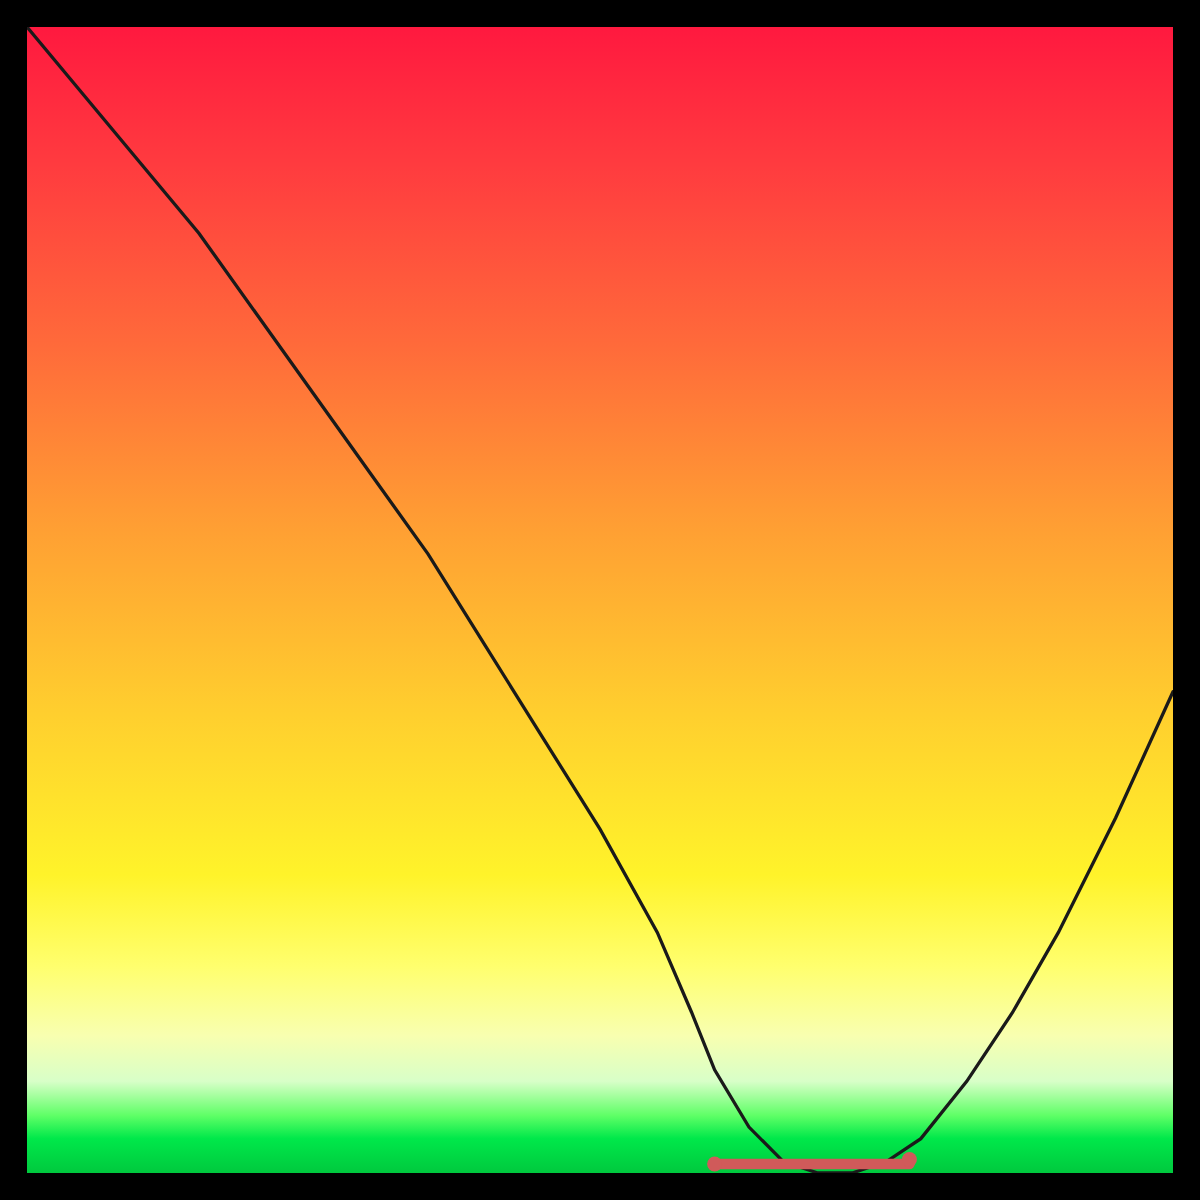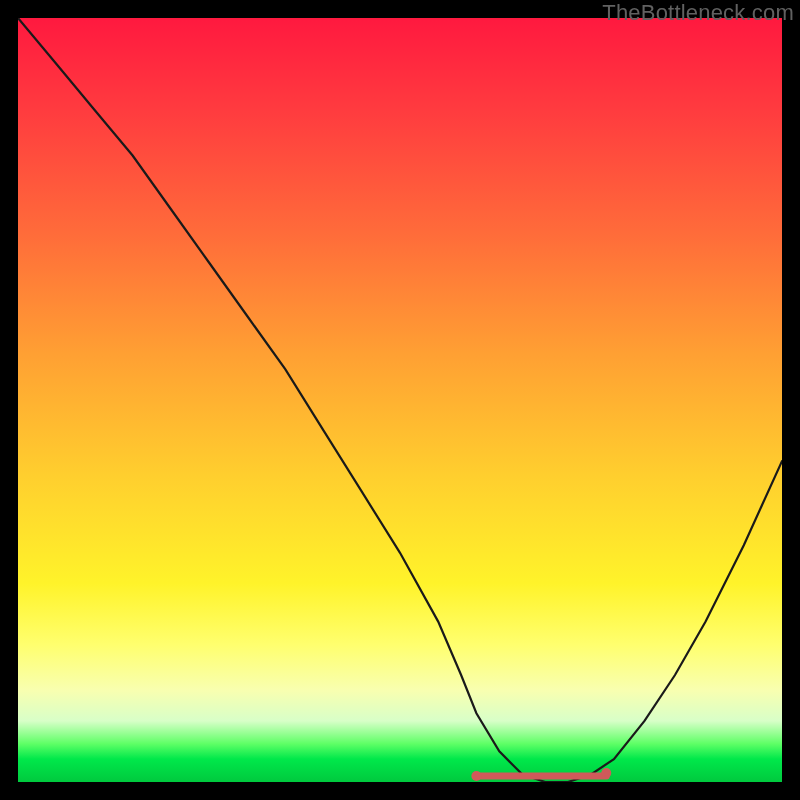--- a/index.html
+++ b/index.html
@@ -77,14 +77,13 @@
 
 <div class="stage">
   <div class="plot">
     <svg class="curve-svg" viewBox="0 0 764 764">
       <path id="curvePath" class="curve-path" d="M0.0 0.0 L38.2 45.8 L76.4 91.7 L114.6 137.5 L152.8 191.0 L191.0 244.5 L229.2 298.0 L267.4 351.4 L305.6 412.6 L343.8 473.7 L382.0 534.8 L420.2 603.6 L443.1 657.0 L458.4 695.2 L481.3 733.4 L504.2 756.4 L527.2 764.0 L550.1 764.0 L573.0 756.4 L595.9 741.1 L626.5 702.9 L657.0 657.0 L687.6 603.6 L725.8 527.2 L764.0 443.1"></path>
       <line id="flatLine" class="flat-marker" x1="458.4" y1="758" x2="588.28" y2="758"></line>
       <circle id="flatDotL" class="flat-dot" r="5" cx="458.4" cy="758"></circle>
       <circle id="flatDotR" class="flat-dot" r="5" cx="588.28" cy="755"></circle>
     </svg>
   </div>
-  <div class="watermark">TheBottleneck.com</div>
 </div>
 
 </body></html>

